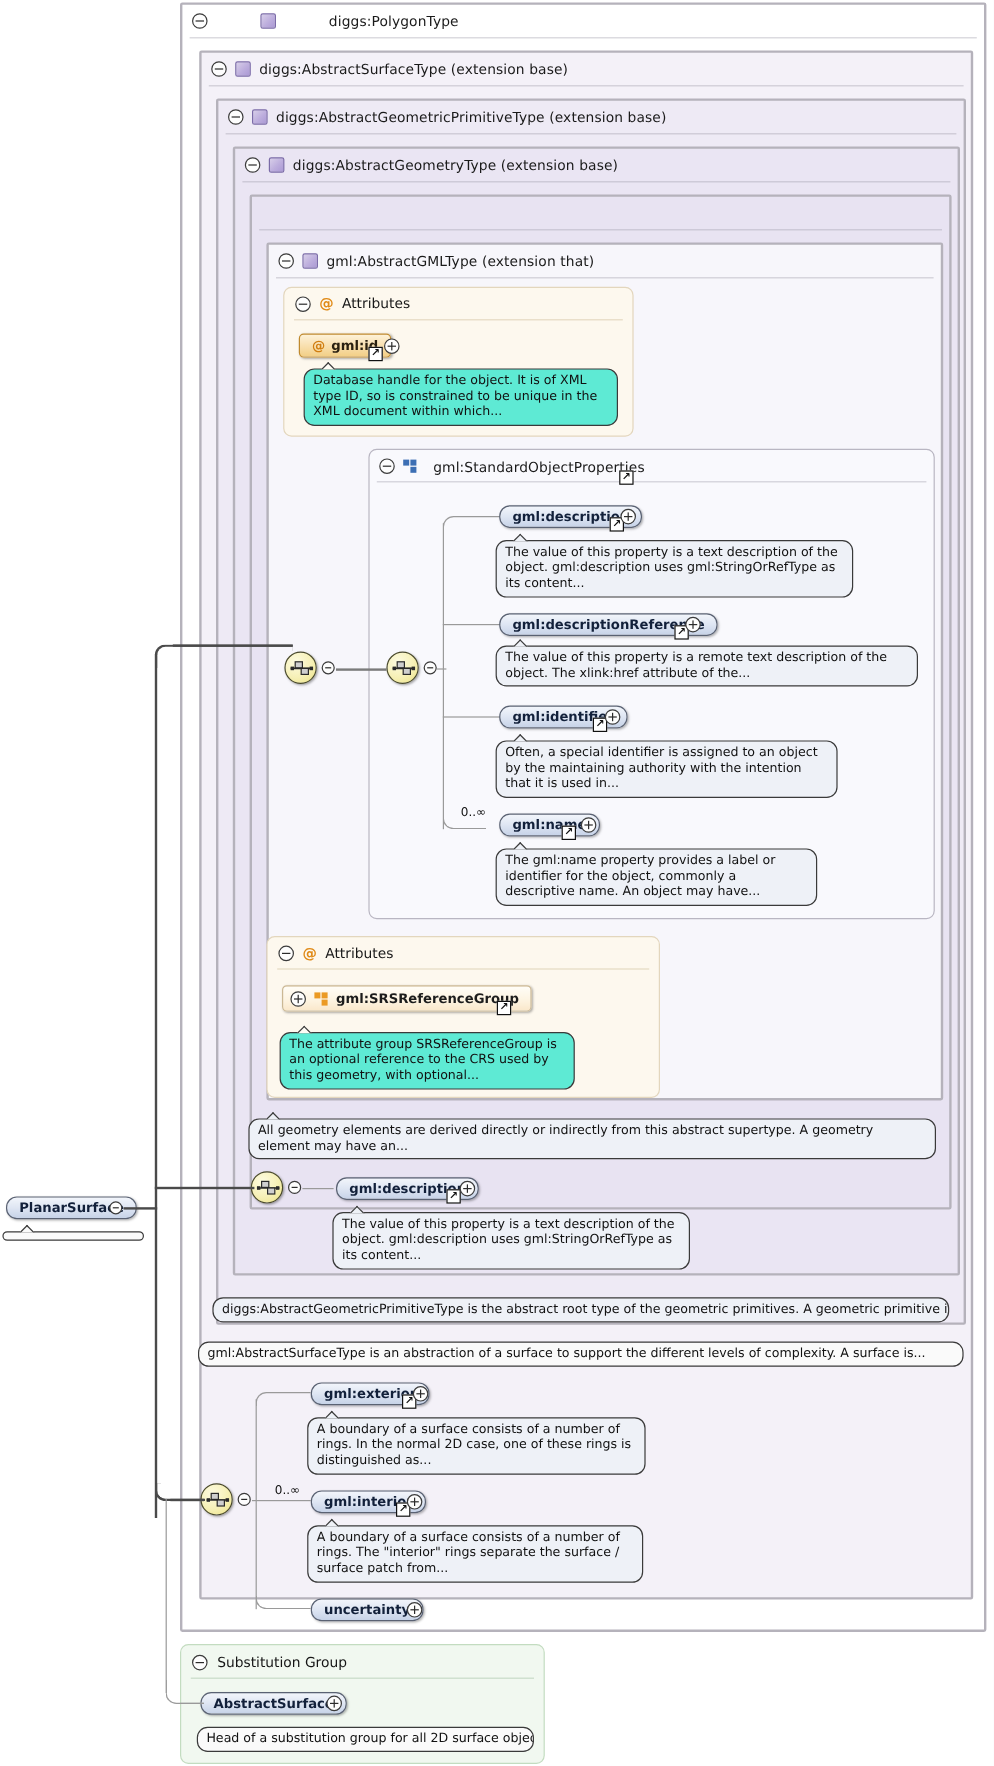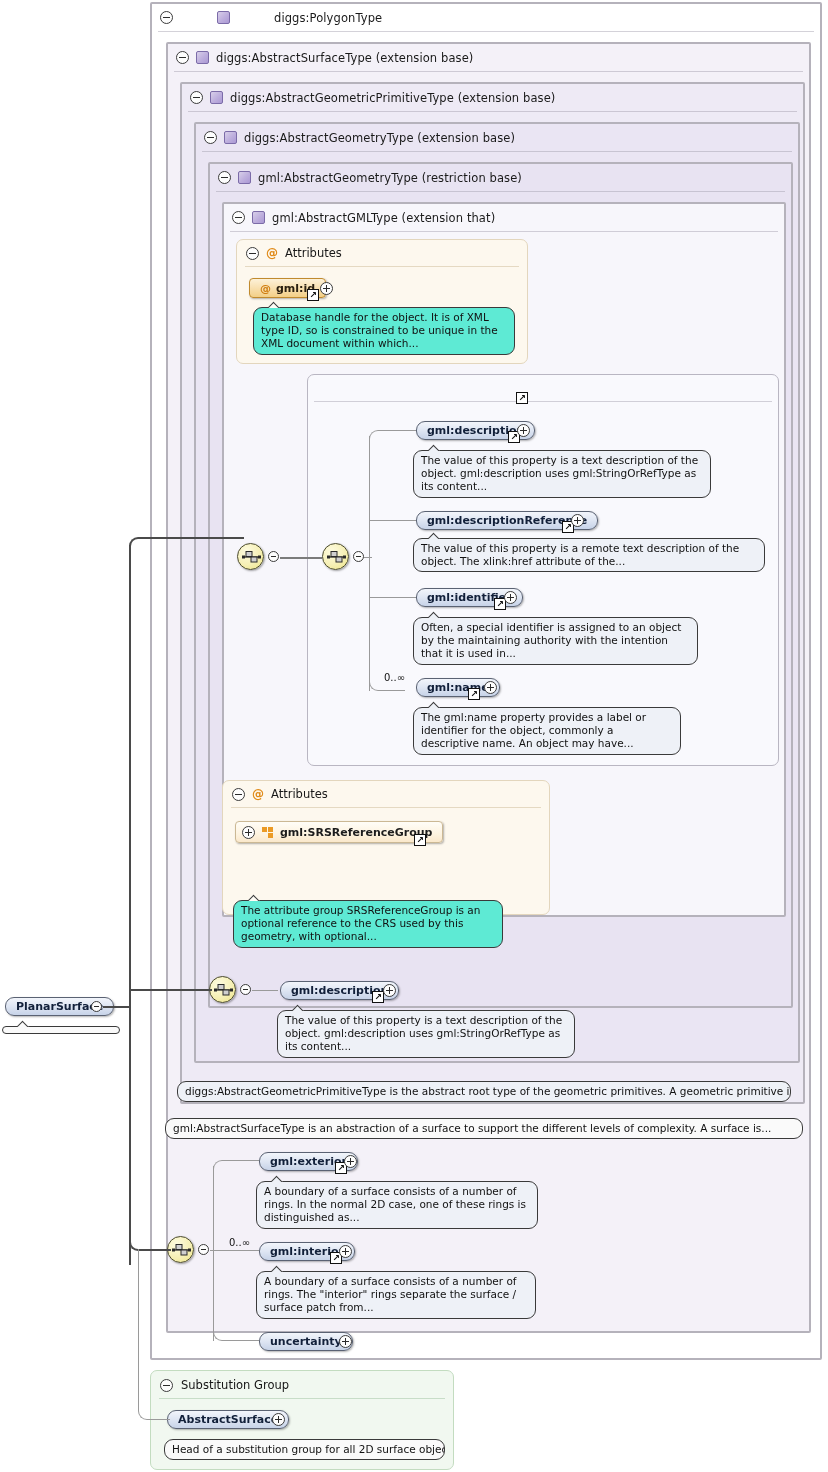--- a/index.html
+++ b/index.html
@@ -280,25 +280,20 @@
   <div class="nestbox" style="left:194px; top:122px; width:606px; height:941px; background:#eae5f3;">
     <div class="nb-header">
       <span class="circ"></span>
       <span class="ico-ctype"></span>
       <span class="nb-title">diggs:AbstractGeometryType (extension base)</span>
     </div>
     <div class="nb-rule"></div>
   </div>
 
   <div class="nestbox" style="left:208px; top:162px; width:585px; height:846px; background:#e8e3f2;">
-    <div class="nb-header">
-      <span class="circ"></span>
-      <span class="ico-ctype"></span>
-      <span class="nb-title">gml:AbstractGeometryType (restriction base)</span>
-    </div>
     <div class="nb-rule"></div>
   </div>
 
   <div class="nestbox" style="left:222px; top:202px; width:564px; height:715px; background:#f7f6fb;">
     <div class="nb-header">
       <span class="circ"></span>
       <span class="ico-ctype"></span>
       <span class="nb-title">gml:AbstractGMLType (extension that)</span>
     </div>
     <div class="nb-rule"></div>
@@ -319,20 +314,29 @@
   </div>
   <span class="extref" style="left:307px; top:289px;">↗</span>
   <span class="circ plus" style="position:absolute; left:320px; top:282px;"></span>
 
   <div class="doc cream" style="left:253px; top:307px; width:262px;">
     <span class="tip"></span>
     <span>Database handle for the object. It is of XML type ID, so is constrained to be unique in the XML document within which...</span>
   </div>
 
   <div class="nestbox" style="left:307px; top:374px; width:472px; height:392px; background:#f9f9fd; border:1px solid #b9b6c2; border-radius:7px;">
+    <div class="nb-header">
+      <span class="circ"></span>
+      <span class="ico-grp">
+          <i></i>
+          <i></i>
+          <i></i>
+        </span>
+      <span class="nb-title">gml:StandardObjectProperties</span>
+    </div>
     <div class="nb-rule" style="top:26px;"></div>
   </div>
   <span class="extref" style="left:516px; top:392px;">↗</span>
 
   <div class="corner tl" style="left:369px; top:430px; width:48px; height:12px;"></div>
   <div class="ln v" style="left:369px; top:436px; height:255px;"></div>
   <div class="ln h" style="left:369px; top:520px; width:48px;"></div>
   <div class="ln h" style="left:369px; top:597px; width:48px;"></div>
   <div class="corner bl" style="left:369px; top:680px; width:36px; height:11px;"></div>
 
@@ -414,25 +418,29 @@
     <span class="circ plus" style="margin-right:7px;"></span>
     <span class="ico-grp orange">
         <i></i>
         <i></i>
         <i></i>
       </span>
     <span>gml:SRSReferenceGroup</span>
   </div>
   <span class="extref" style="left:414px; top:834px;">↗</span>
 
-  <div class="doc cream" style="left:233px; top:900px; width:270px;">
+  <div class="doc cream" style="left:233px; top:860px; width:246px;">
     <span class="tip"></span>
     <span>The attribute group SRSReferenceGroup is an optional reference to the CRS used by this geometry, with optional...</span>
   </div>
 
+  <div class="doc blue" style="left:207px; top:932px; width:573px;">
+    <span class="tip"></span>
+    <span>All geometry elements are derived directly or indirectly from this abstract supertype. A geometry element may have an...</span>
+  </div>
 
   <div class="seq" style="left:209px; top:976px;">
     <svg width="19" height="14" viewBox="0 0 19 14">
       <line x1="0" y1="7" x2="19" y2="7" stroke="#2a2a2a" stroke-width="1.3"></line>
       <rect x="4" y="1.5" width="6" height="5" fill="#cfcfcf" stroke="#2a2a2a" stroke-width="1"></rect>
       <rect x="9" y="7" width="6" height="5" fill="#cfcfcf" stroke="#2a2a2a" stroke-width="1"></rect>
       <rect x="0" y="5.5" width="3" height="3" fill="#2a2a2a"></rect>
       <rect x="16" y="5.5" width="3" height="3" fill="#2a2a2a"></rect>
     </svg>
   </div>

